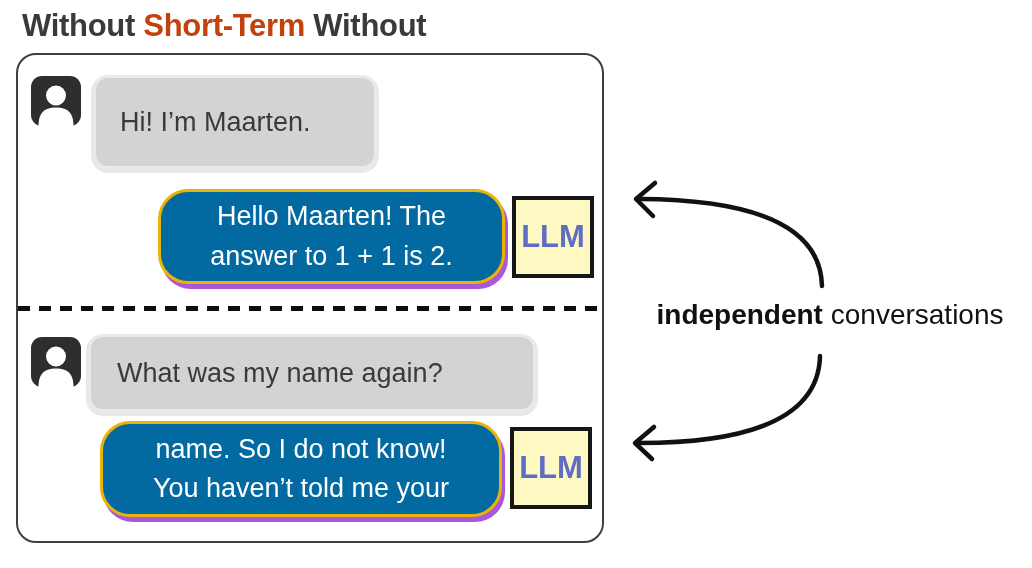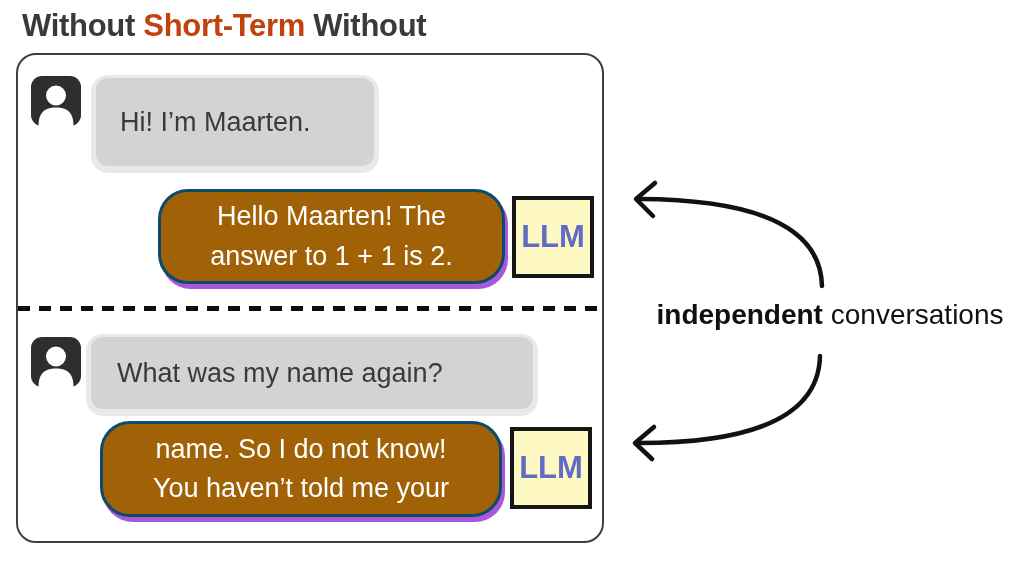--- a/index.html
+++ b/index.html
@@ -25,21 +25,21 @@
   .bubble-user {
     position: absolute; background: #d3d3d3; border-radius: 12px;
     color: #3a3a3c; font-size: 27px; line-height: 1.42;
     display: flex; flex-direction: column; justify-content: center;
     box-shadow: 0 2px 0 5px #e9e9e9;
   }
   .bubble-user.u1 { left: 78px; top: 23px; width: 278px; height: 88px; padding-left: 24px; }
   .bubble-user.u2 { left: 73px; top: 282px; width: 442px; height: 72px; padding-left: 26px; }
 
   .bubble-llm {
-    position: absolute; background: #a16207; border: 3px solid #0c4a6e; border-radius: 30px;
+    position: absolute; background: #0369a1; border: 3px solid #eab308; border-radius: 30px;
     color: #ffffff; font-size: 27px; line-height: 1.45; text-align: center;
     display: flex; flex-direction: column; justify-content: center;
     box-shadow: 3px 5px 0 #a958da;
   }
   .bubble-llm.l1 { left: 140px; top: 134px; width: 347px; height: 95px; }
   .bubble-llm.l2 { left: 82px; top: 366px; width: 402px; height: 96px; }
 
   .llm-box {
     position: absolute; width: 82px; height: 82px;
     background: #fef9c3; border: 4px solid #161616;

